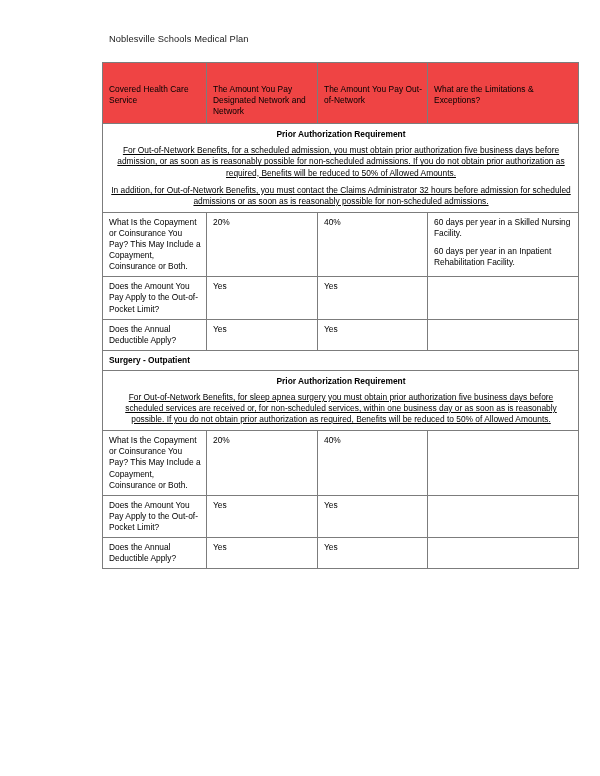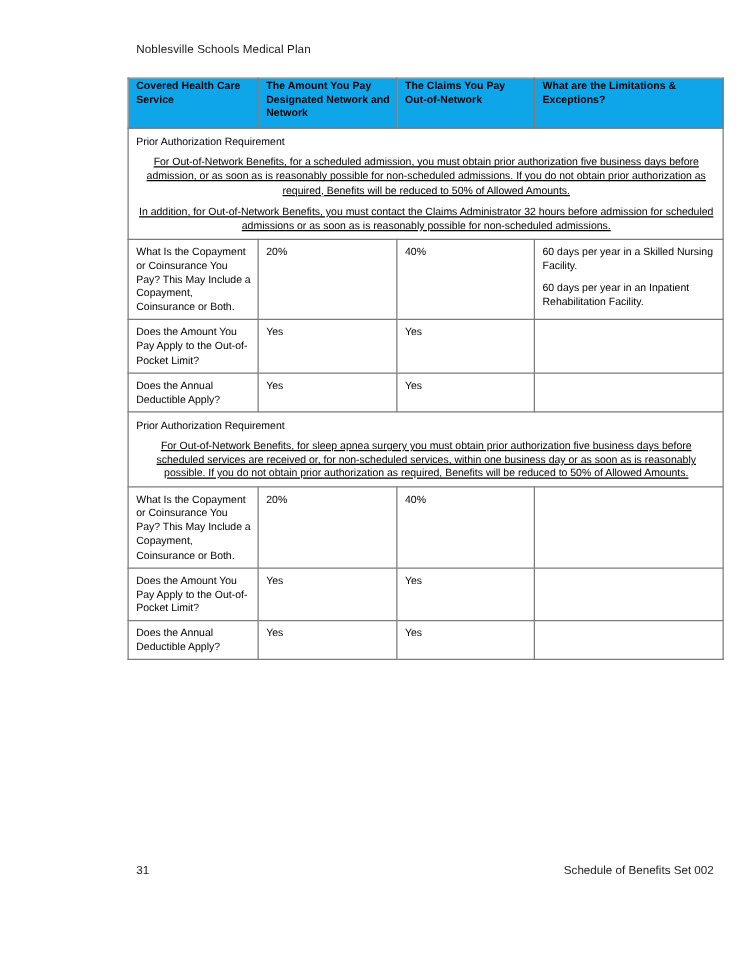--- a/index.html
+++ b/index.html
@@ -48,36 +48,37 @@
     vertical-align: top;
     padding: 4px 5px 4px 6px;
     box-sizing: border-box;
   }
   .c1 { width: 104px; }
   .c2 { width: 111px; }
   .c3 { width: 110px; }
   .c4 { width: 151px; }
 
   tr.header-row td {
-    background: #0ea5e9;
-    font-weight: bold;
-    padding-top: 0;
+    background: #ef4444;
+    font-weight: normal;
+    padding-top: 21px;
     padding-bottom: 6px;
     letter-spacing: 0.05px;
   }
   td.section-title {
     font-weight: bold;
     padding-top: 5px;
     padding-bottom: 5px;
   }
   td.pa-block {
     padding: 5px 7px 6px 7px;
   }
   .pa-title {
-    font-weight: normal;
+    font-weight: bold;
+    text-align: center;
     margin: 1px 0 5px 0;
   }
   .pa-para {
     text-align: center;
     margin: 0 0 6px 0;
     padding: 0 2px;
     text-decoration: underline;
   }
   .pa-para:last-child { margin-bottom: 1px; }
 
@@ -105,21 +106,21 @@
       <col class="c1">
         <col class="c2">
         <col class="c3">
         <col class="c4">
     </colgroup>
     <tbody>
 
       <tr class="header-row">
         <td>Covered Health Care Service</td>
         <td>The Amount You Pay Designated Network and Network</td>
-        <td>The Claims You Pay Out-of-Network</td>
+        <td>The Amount You Pay Out-of-Network</td>
         <td>What are the Limitations &amp; Exceptions?</td>
       </tr>
 
       <tr>
         <td class="pa-block" colspan="4">
           <div class="pa-title">Prior Authorization Requirement</div>
           <p class="pa-para">For Out-of-Network Benefits, for a scheduled admission, you must obtain prior authorization five business days before admission, or as soon as is reasonably possible for non-scheduled admissions. If you do not obtain prior authorization as required, Benefits will be reduced to 50% of Allowed Amounts.</p>
           <p class="pa-para">In addition, for Out-of-Network Benefits, you must contact the Claims Administrator 32 hours before admission for scheduled admissions or as soon as is reasonably possible for non-scheduled admissions.</p>
         </td>
       </tr>
@@ -141,20 +142,23 @@
         <td></td>
       </tr>
 
       <tr>
         <td>Does the Annual Deductible Apply?</td>
         <td>Yes</td>
         <td>Yes</td>
         <td></td>
       </tr>
 
+      <tr>
+        <td class="section-title" colspan="4">Surgery - Outpatient</td>
+      </tr>
 
       <tr>
         <td class="pa-block" colspan="4">
           <div class="pa-title">Prior Authorization Requirement</div>
           <p class="pa-para">For Out-of-Network Benefits, for sleep apnea surgery you must obtain prior authorization five business days before scheduled services are received or, for non-scheduled services, within one business day or as soon as is reasonably possible. If you do not obtain prior authorization as required, Benefits will be reduced to 50% of Allowed Amounts.</p>
         </td>
       </tr>
 
       <tr>
         <td>What Is the Copayment or Coinsurance You Pay? This May Include a Copayment, Coinsurance or Both.</td>
@@ -174,18 +178,14 @@
         <td>Does the Annual Deductible Apply?</td>
         <td>Yes</td>
         <td>Yes</td>
         <td></td>
       </tr>
 
 
     </tbody>
   </table>
 
-  <div class="footer">
-    <span>31</span>
-    <span>Schedule of Benefits Set 002</span>
-  </div>
 
 </div>
 
 </body></html>

